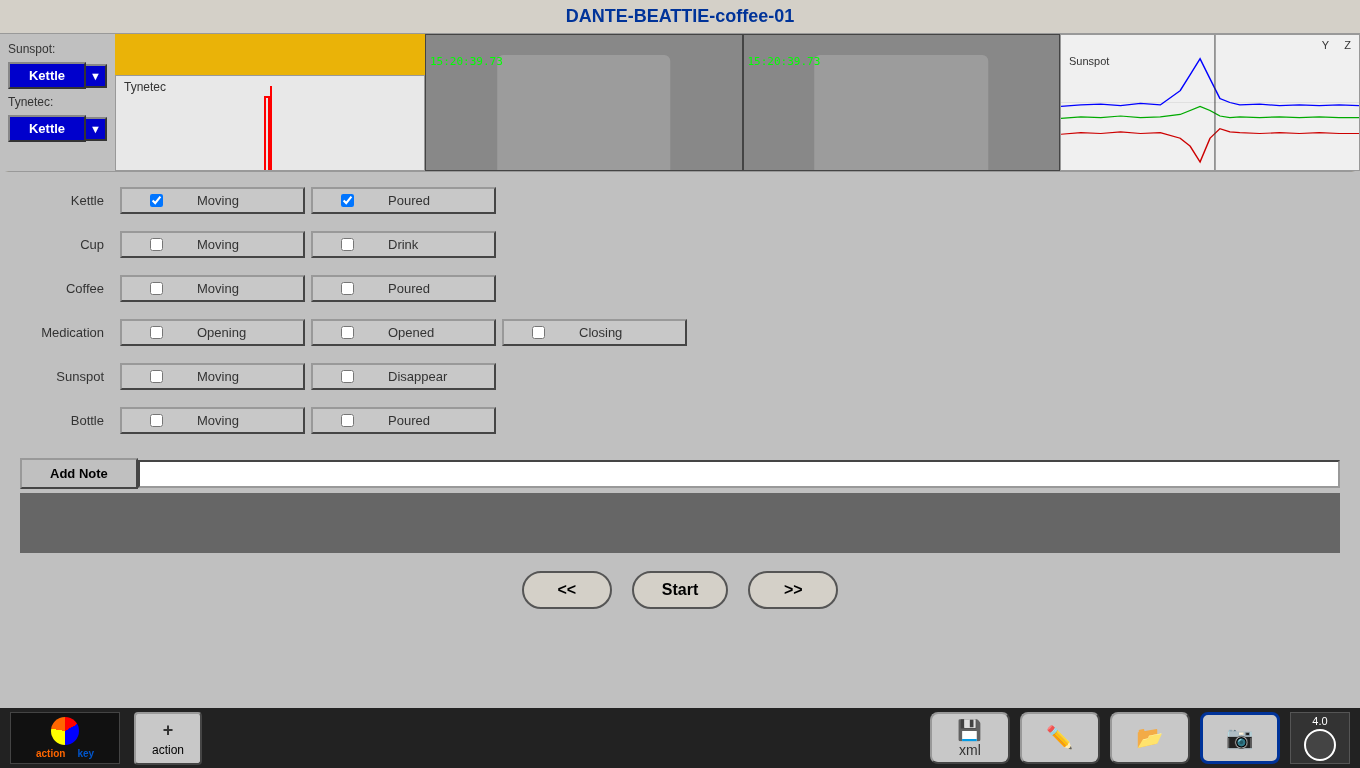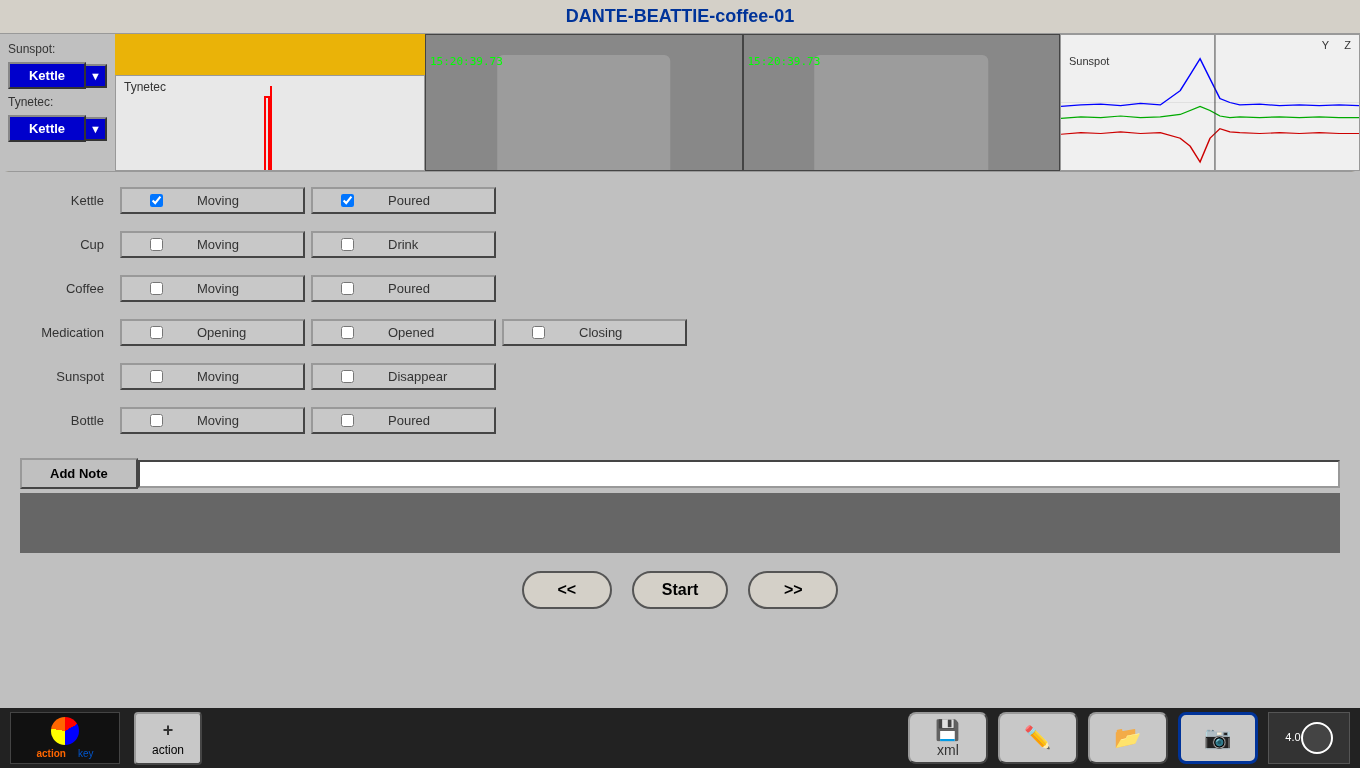--- a/index.html
+++ b/index.html
@@ -340,25 +340,25 @@
       font-size: 22px;
     }
 
     .toolbar-icon-btn.active-border {
       border: 3px solid #003399;
     }
 
     #version-panel {
       background: #333;
       border: 1px solid #555;
-      width: 82px;
+      width: 60px;
       height: 52px;
       margin-left: 10px;
       display: flex;
-      flex-direction: row;
+      flex-direction: column;
       align-items: center;
       justify-content: center;
       color: white;
       font-size: 11px;
     }
 
     #version-circle {
       width: 32px;
       height: 32px;
       border-radius: 50%;
@@ -555,21 +555,21 @@
     <button class="nav-btn">&gt;&gt;</button>
   </div>
 
 </div>
 
 <div id="bottom-toolbar">
 
   <div id="orthokey-logo">
     <div class="logo-circle"></div>
     <div class="logo-text">
-      <span style="color:#ff6600; font-weight:bold;">action</span><span style="color:#0055cc; font-weight:normal;margin-left:12px;">key</span>
+      <span style="color:#ff6600; font-weight:bold;">action</span><span style="color:#0055cc; font-weight:bold;margin-left:12px;">key</span>
     </div>
   </div>
 
   <button id="action-btn">
     <span class="plus-icon">+</span>
     <span>action</span>
   </button>
 
   <div class="toolbar-spacer"></div>
 

